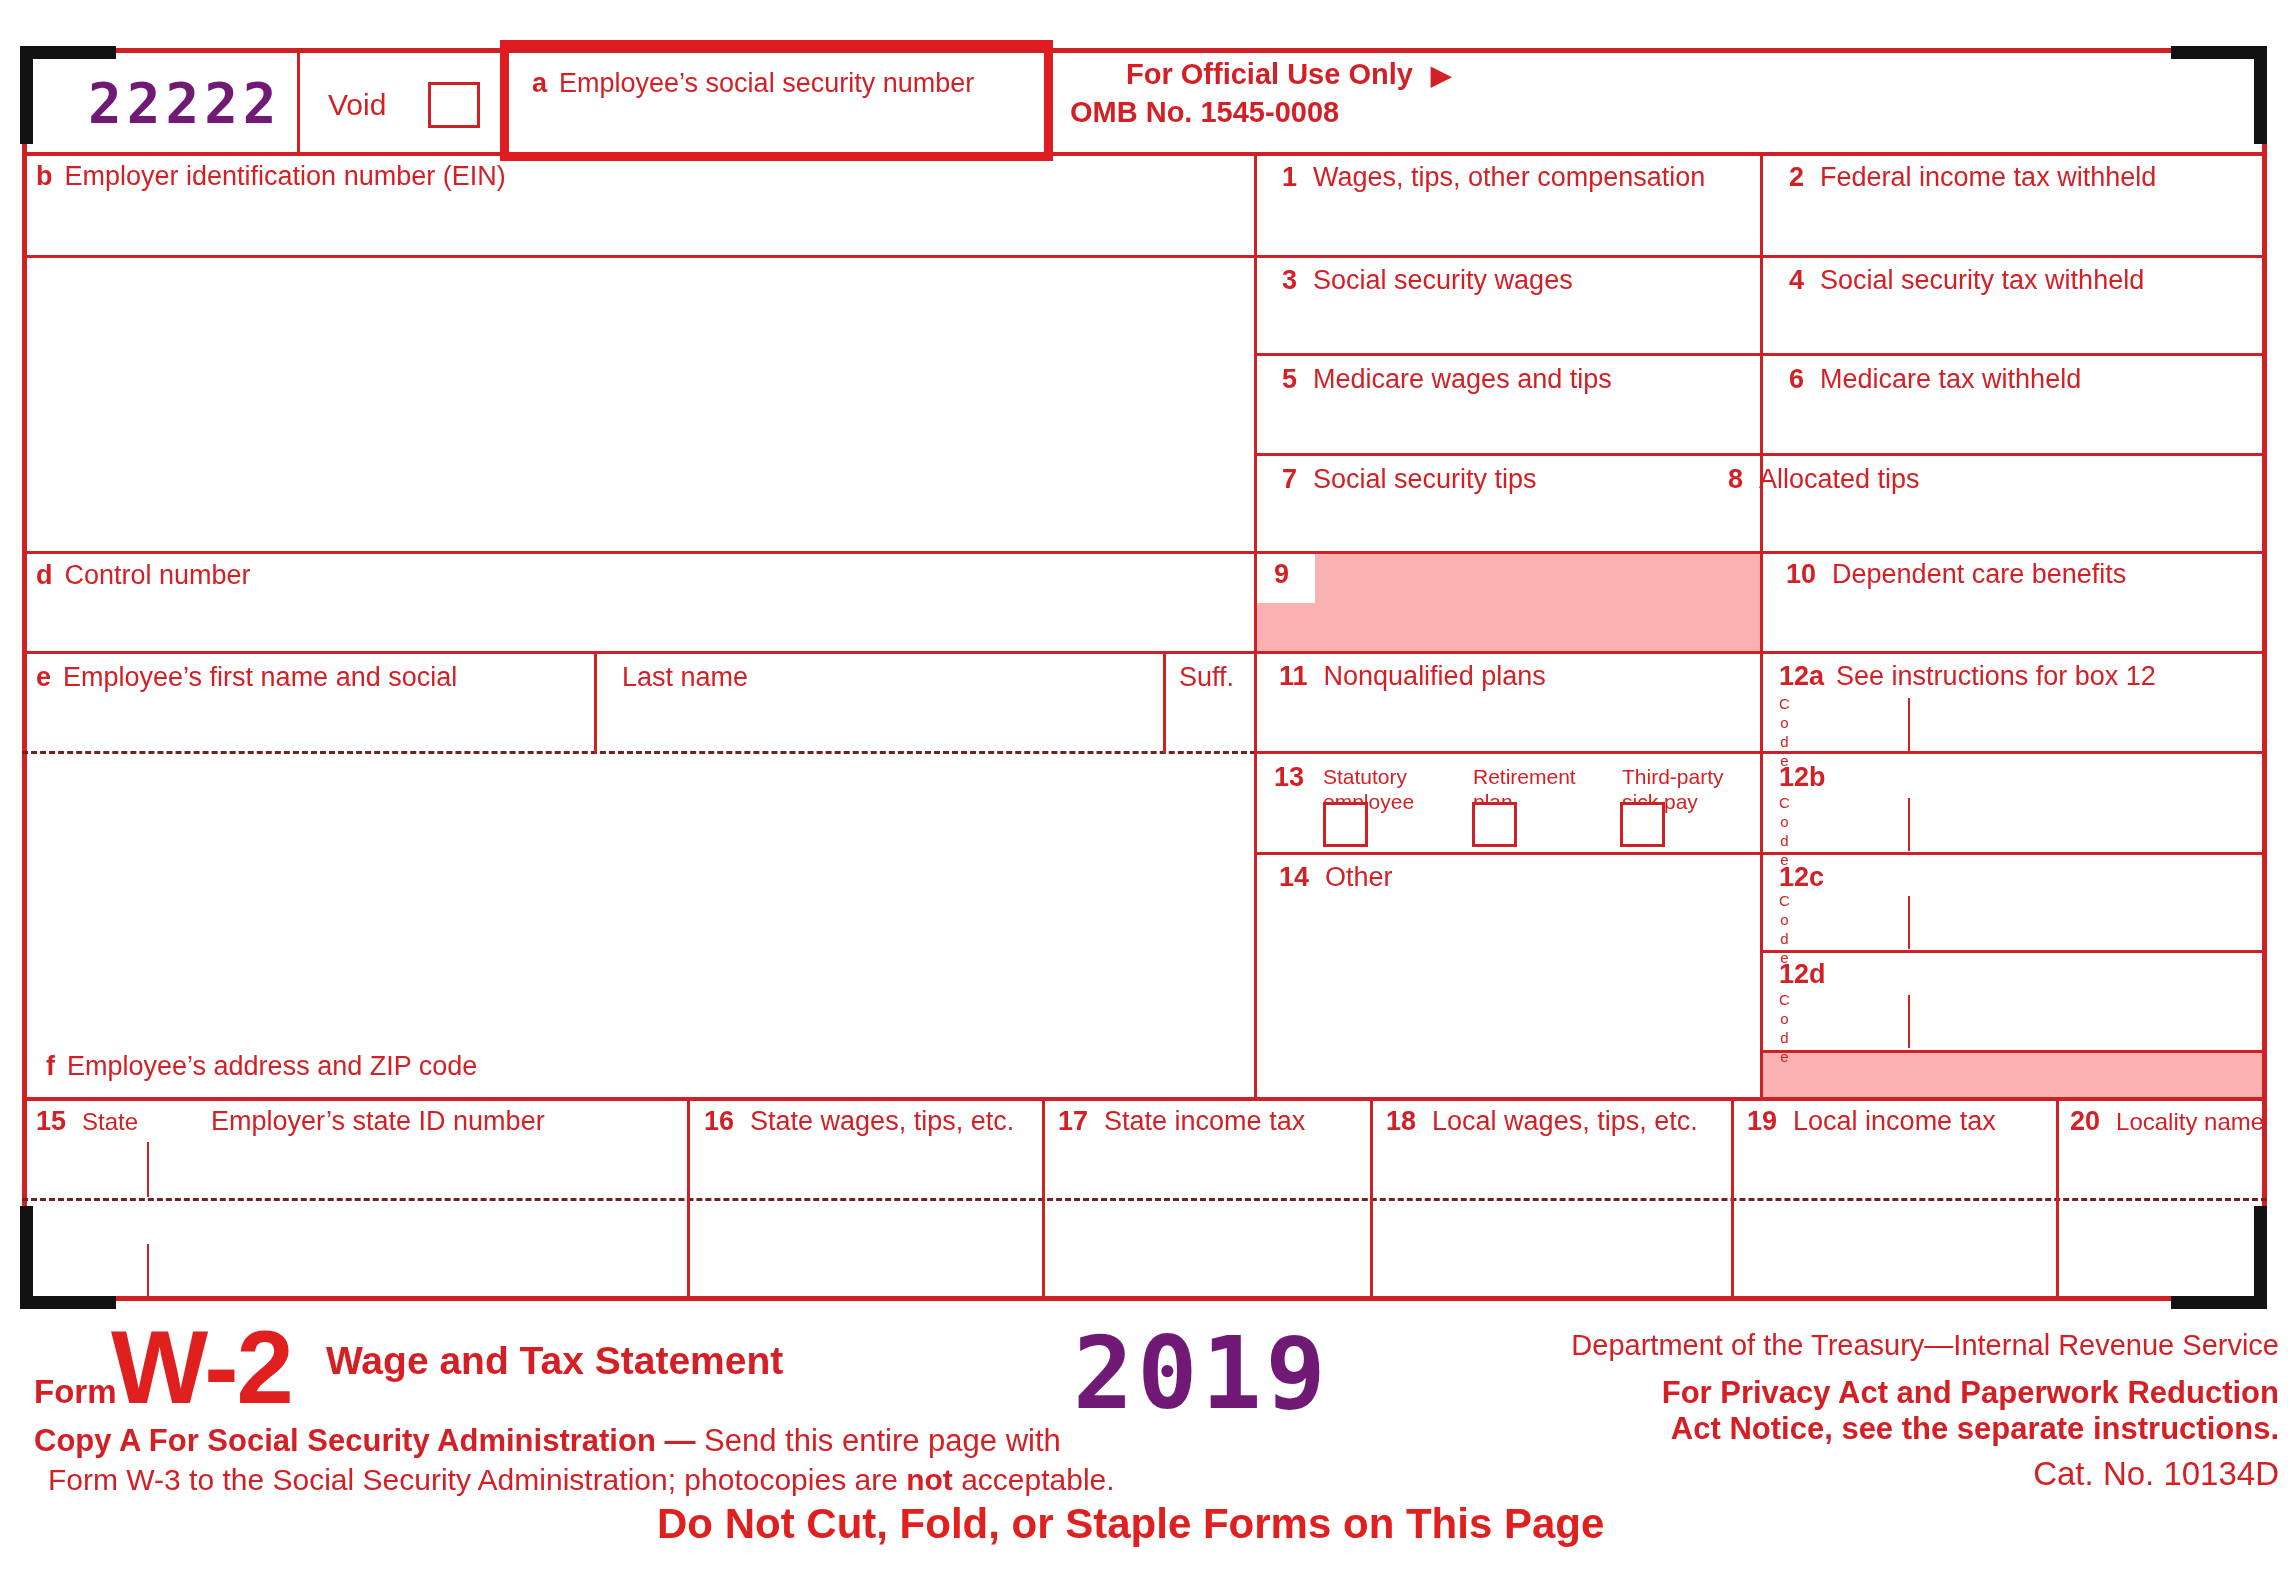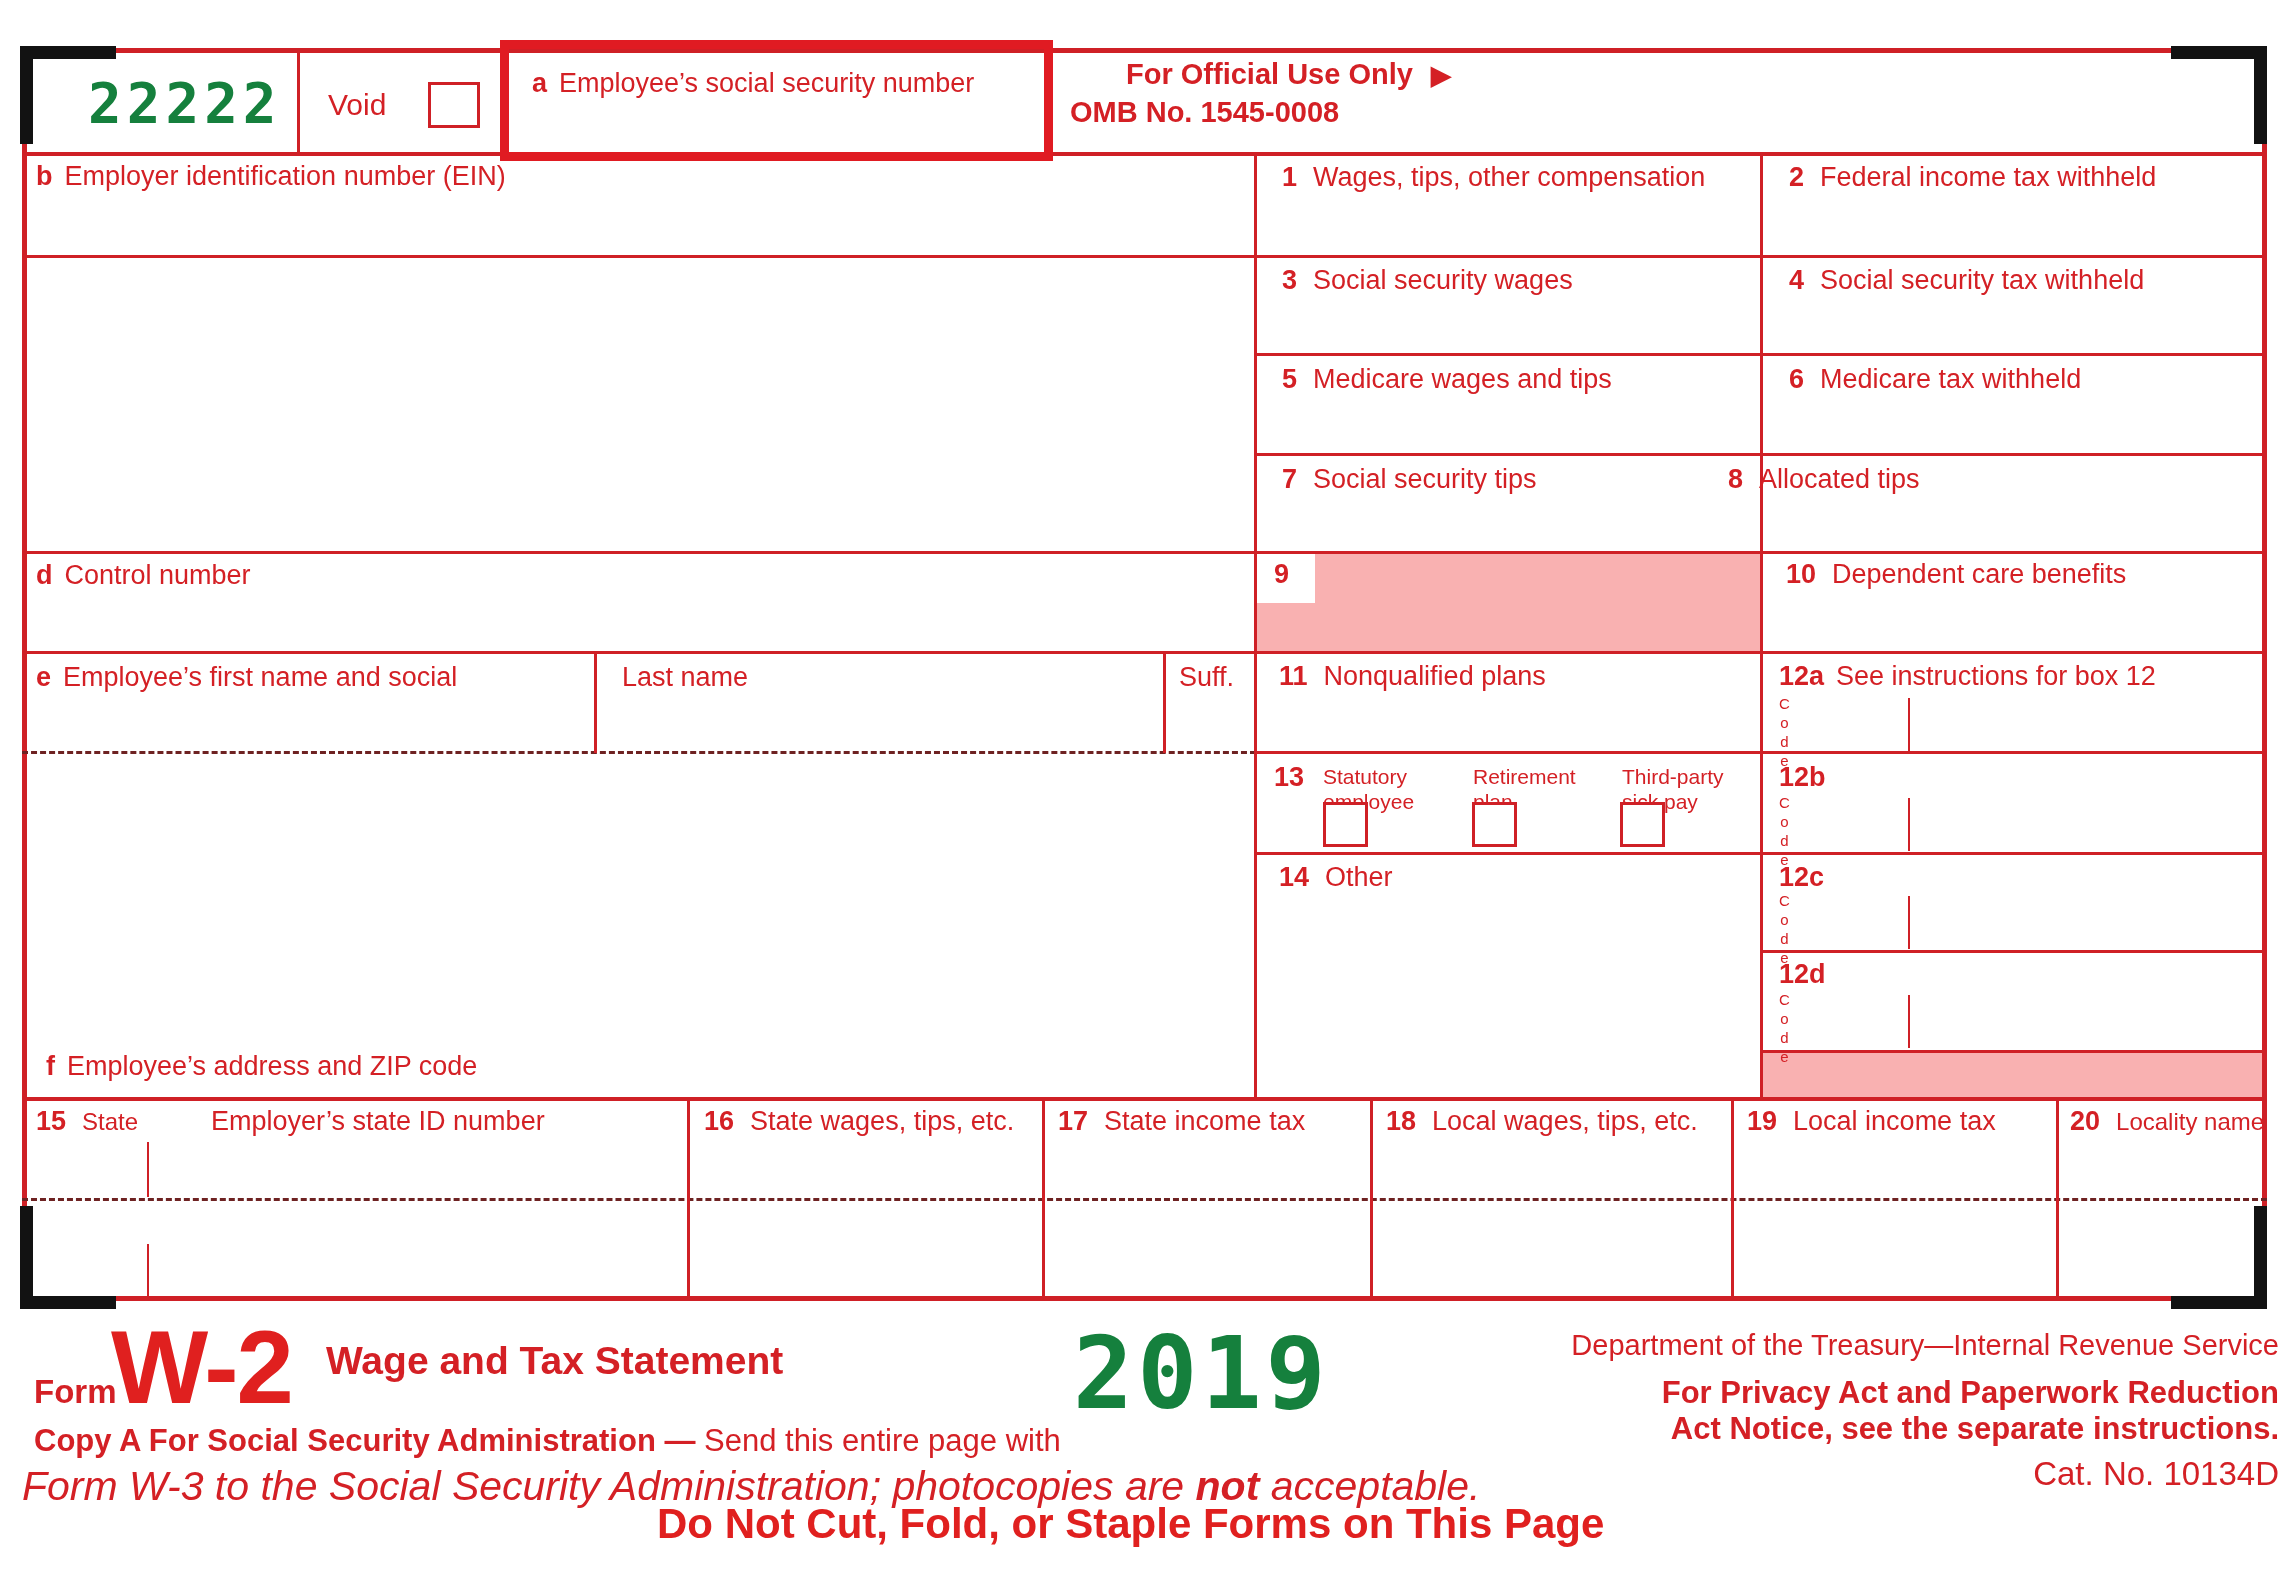--- a/index.html
+++ b/index.html
@@ -29,21 +29,21 @@
   .lbl .b{font-weight:bold;padding-right:16px;}
   .lbl .b2{font-weight:bold;padding-right:12px;}
   .lbl .small{font-size:24px;}
   .sm13{position:absolute;color:var(--redtext);font-size:21px;line-height:1.2;white-space:nowrap;}
   .code{position:absolute;color:var(--redtext);font-size:15px;line-height:1;writing-mode:vertical-rl;text-orientation:upright;letter-spacing:2px;}
   .bold{font-weight:bold;}
   .cb{position:absolute;border:3px solid var(--red);background:#fff;cursor:pointer;}
   .pinkbox{position:absolute;background:var(--pink);}
   .whitebox{position:absolute;background:#ffffff;}
   .blackmark{position:absolute;background:var(--black);}
-  .lcd{position:absolute;font-family:"DejaVu Sans Mono",monospace;font-weight:bold;color:#15803d;}
+  .lcd{position:absolute;font-family:"DejaVu Sans Mono",monospace;font-weight:bold;color:#701a75;}
   .inp{position:absolute;background:transparent;}
   .rlbl{position:absolute;right:10px;text-align:right;white-space:nowrap;}
   .codeline{position:absolute;width:2px;background:var(--red);}
   .statetick{position:absolute;width:2px;background:var(--red);}
 </style>
 </head>
 <body>
 
 <div class="sheet">
 
@@ -259,21 +259,21 @@
   <div class="inp" style="left:2066px;top:1234px;width:194px;height:60px;"></div>
 
   <div class="lbl bold" style="left:34px;top:1373px;font-size:33px;">Form</div>
   <div class="lbl bold" style="left:111px;top:1309px;font-size:103px;letter-spacing:-2px;color:#e0201f;">W-2</div>
   <div class="lbl bold" style="left:326px;top:1339px;font-size:39px;">Wage and Tax Statement</div>
   <div class="lcd" style="left:1073px;top:1315px;font-size:100px;letter-spacing:4px;">2019</div>
 
   <div class="lbl" style="left:34px;top:1423px;font-size:31px;">
     <span class="bold">Copy A For Social Security Administration —</span><span> Send this entire page with</span>
   </div>
-  <div class="lbl" style="left:22px;top:1463px;font-size:41px;font-style:italic;">
+  <div class="lbl" style="left:48px;top:1463px;font-size:30px;">
     <span>Form W-3 to the Social Security Administration; photocopies are </span><span class="bold">not</span><span> acceptable.</span>
   </div>
   <div class="lbl bold" style="left:657px;top:1500px;font-size:42px;color:#e0201f;">Do Not Cut, Fold, or Staple Forms on This Page</div>
 
   <div class="rlbl" style="top:1329px;font-size:29px;">Department of the Treasury—Internal Revenue Service</div>
   <div class="rlbl bold" style="top:1375px;font-size:31px;">For Privacy Act and Paperwork Reduction</div>
   <div class="rlbl bold" style="top:1411px;font-size:31px;">Act Notice, see the separate instructions.</div>
   <div class="rlbl" style="top:1455px;font-size:33px;">Cat. No. 10134D</div>
 
 </div>

